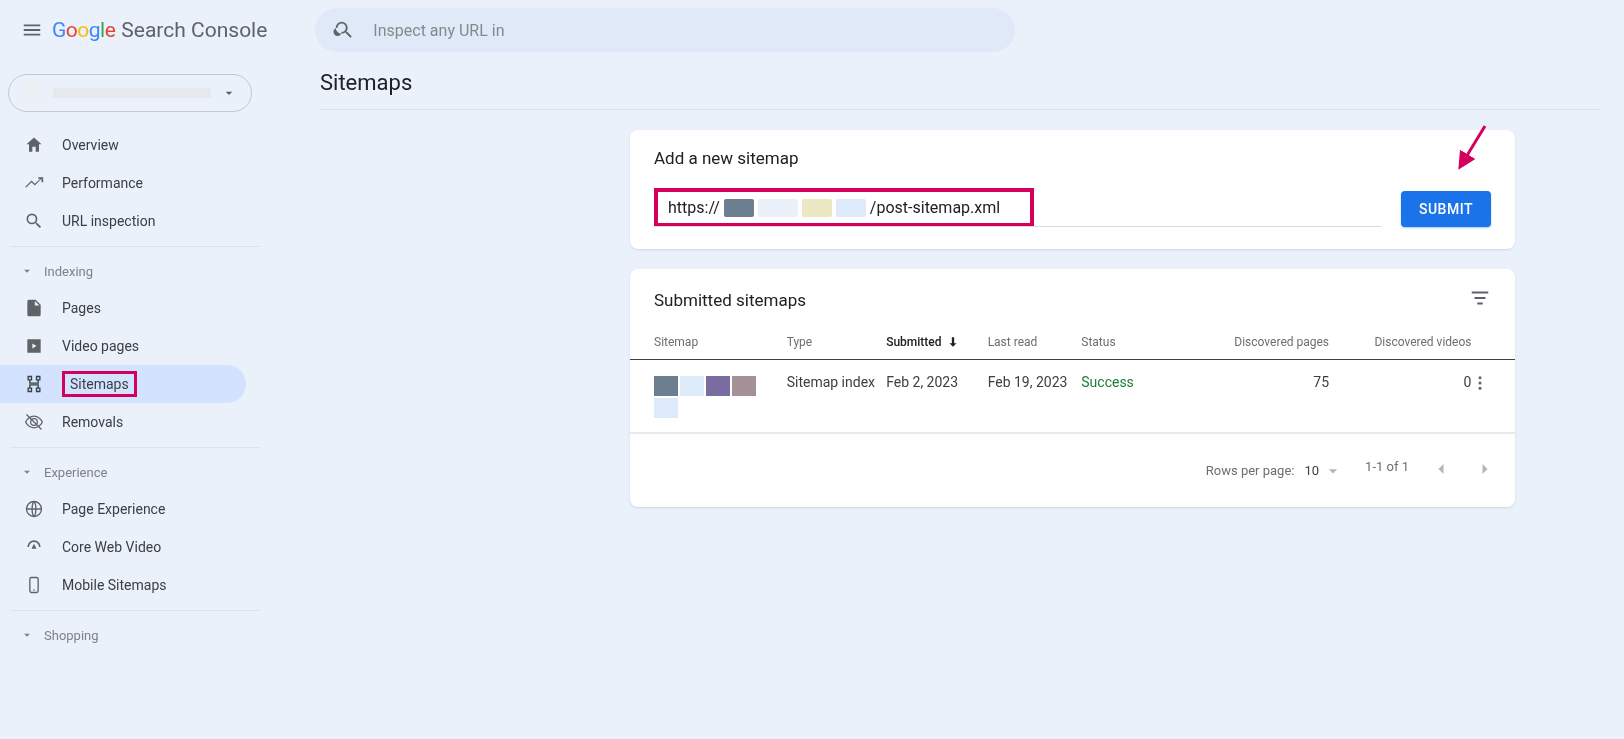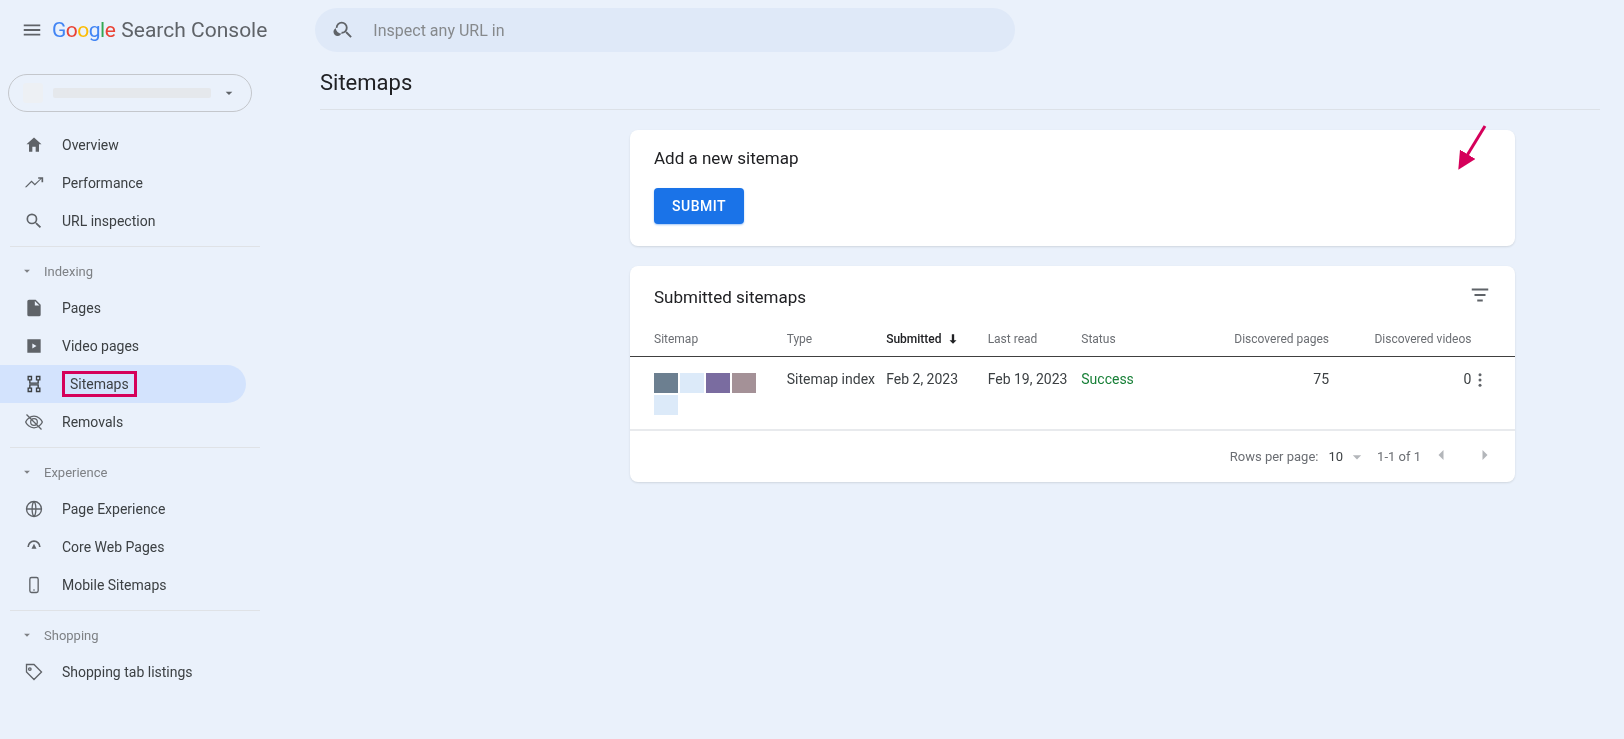--- a/index.html
+++ b/index.html
@@ -98,21 +98,21 @@
 .col-menu { width: 20px; }
 
 .tbl-row { display: flex; padding: 14px 24px; font-size: 14px; color: #3c4043; border-bottom: 1px solid #e8eaed; min-height: 58px; align-items: flex-start;}
 .favgrid { display: grid; grid-template-columns: 24px 24px 24px 24px; grid-auto-rows: 20px; gap: 2px; width: 106px; padding-top: 2px;}
 .fav { width: 24px; height: 20px; }
 .f1 { background: #6c7f90; } .f2 { background: #dceaf9; } .f3 { background: #7a6ca0; } .f4 { background: #a49197; }
 .f5 { background: #dceaf9; }
 .succ { color: #188038; }
 .row-menu svg { width: 18px; height: 18px; fill: #5f6368; cursor: pointer; }
 
-.pager { display: flex; align-items: center; justify-content: flex-end; gap: 10px; padding: 14px 20px; font-size: 13px; color: #6b6e73; border-top: 1px solid #e8eaed;}
+.pager { display: flex; justify-content: flex-end; gap: 22px; padding: 25px 20px; font-size: 13px; color: #6b6e73; border-top: 1px solid #e8eaed;}
 .rpp { display: flex; align-items: center; gap: 10px; }
 .pager svg { width: 20px; height: 20px; fill: #b3b6ba; }
 .pg-arrows { display: flex; gap: 24px; }
 
 
 .g-logo { font-size: 21px; font-weight: 400; letter-spacing: -.5px;}
 .gb { color:#4285F4;} .gr{color:#EA4335;} .gy{color:#FBBC05;} .gg{color:#34A853;}
 </style>
 </head>
 <body>
@@ -224,57 +224,60 @@
         </svg>
       </span>
     <span class="nav-label">Page Experience</span>
   </div>
   <div class="nav-item">
     <span class="ic">
         <svg viewBox="0 0 24 24">
           <path d="M12 4a8 8 0 00-8 8h2a6 6 0 1112 0h2a8 8 0 00-8-8zm0 4l-3 6h6z"></path>
         </svg>
       </span>
-    <span class="nav-label">Core Web Pages</span>
+    <span class="nav-label">Core Web Video</span>
   </div>
   <div class="nav-item">
     <span class="ic">
         <svg viewBox="0 0 24 24">
           <rect x="7" y="3" width="10" height="18" rx="2" fill="none" stroke="#5f6368" stroke-width="1.6"></rect>
           <circle cx="12" cy="18" r="1"></circle>
         </svg>
       </span>
     <span class="nav-label">Mobile Sitemaps</span>
   </div>
 
   <div class="divider"></div>
   <div class="section-head">
     <svg viewBox="0 0 24 24">
         <path d="M7 10l5 5 5-5z"></path>
       </svg>
     <span>Shopping</span>
-  </div>
-  <div class="nav-item">
-    <span class="ic">
-        <svg viewBox="0 0 24 24">
-          <path d="M21 12l-9 9-9-9V3h9zM7 7a1.5 1.5 0 101.5 1.5A1.5 1.5 0 007 7z" fill="none" stroke="#5f6368" stroke-width="1.6"></path>
-        </svg>
-      </span>
-    <span class="nav-label">Shopping tab listings</span>
   </div>
 </div>
 
 <div class="main">
   <div class="page-title">Sitemaps</div>
   <div class="title-underline"></div>
 
   <div class="card" style="position:relative;">
     <div class="card-inner">
       <div class="card-h">Add a new sitemap</div>
       <div class="add-row">
+        <div class="input-area">
+          <div class="url-box">
+            <span>https://</span>
+            <span class="ob ob1"></span>
+            <span class="ob ob2"></span>
+            <span class="ob ob3"></span>
+            <span class="ob ob4"></span>
+            <span>/post-sitemap.xml</span>
+          </div>
+          <div class="input-line"></div>
+        </div>
         <button class="submit-btn">SUBMIT</button>
       </div>
     </div>
     <svg class="arrow-ann" width="40" height="50" viewBox="0 0 40 50">
       <defs>
           <marker id="ah" markerWidth="6" markerHeight="6" refX="3" refY="3" orient="auto">
             <path d="M0 0L6 3L0 6z" fill="#d5005a"></path>
           </marker>
         </defs>
       <path d="M36 4 L14 40" stroke="#d5005a" stroke-width="3" fill="none" marker-end="url(#ah)"></path>

